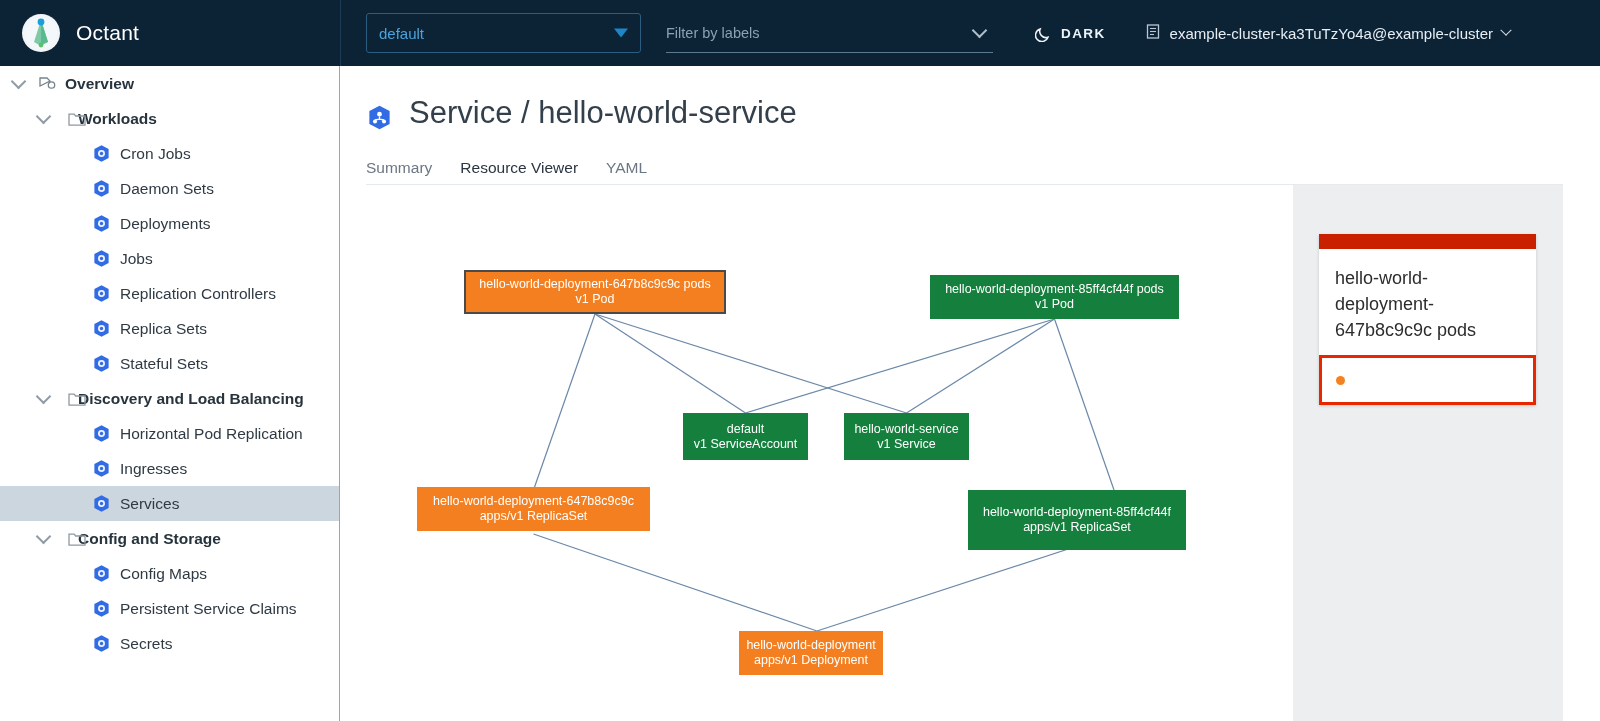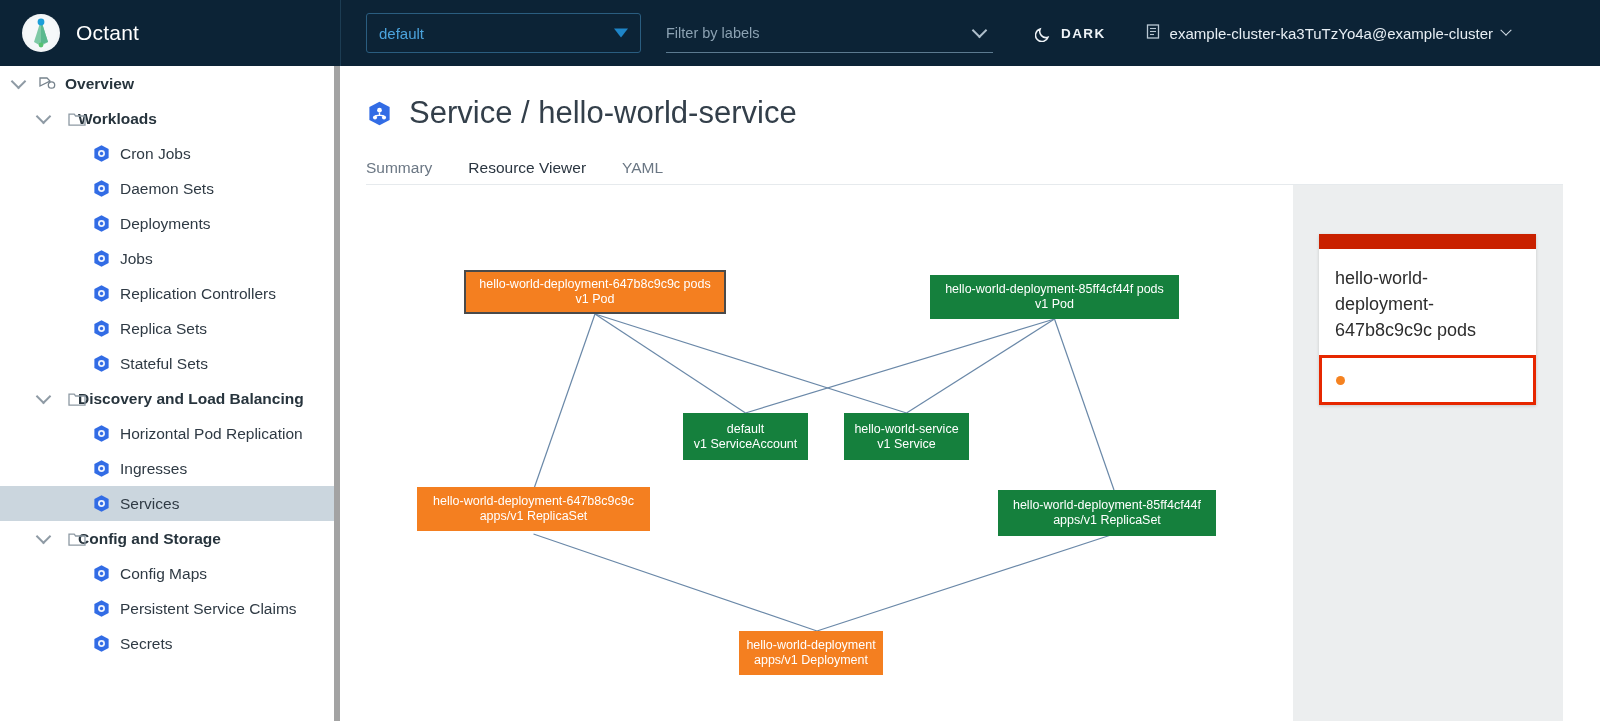--- a/index.html
+++ b/index.html
@@ -61,21 +61,21 @@
     color: #e7eef4; font-size: 15px;
   }
   .cluster .chev-sm {
     width: 8px; height: 8px; border-right: 1.6px solid #cfdae3;
     border-bottom: 1.6px solid #cfdae3; transform: rotate(45deg) translate(-2px,-2px);
   }
 
   
   .sidebar {
     position: absolute; left: 0; top: 66px; width: 340px; height: 655px;
-    background: #fff; border-right: 6px solid #a3a3a3;
+    background: #fff; border-right: 1px solid #a3a3a3;
     overflow: hidden;
   }
   .nav-row {
     display: flex; align-items: center; height: 35px; position: relative;
     font-size: 15.5px; color: #2f3a44; white-space: nowrap;
   }
   .nav-row.group { font-weight: bold; color: #27343d; }
   .nav-row.selected { background: #cbd6de; }
   .twisty {
     width: 11px; height: 11px; border-right: 2px solid #8f9ba5;
@@ -96,28 +96,28 @@
   .lvl2 .nav-label { margin-left: 120px; }
 
   .k8s-ico { width: 19px; height: 19px; display:block; }
 
   
   .main {
     position: absolute; left: 341px; top: 66px;
     width: 1259px; height: 655px; background: #fff;
   }
   .page-title {
-    display: flex; align-items: center; gap: 16px;
+    display: flex; align-items: flex-end; gap: 16px;
     margin: 29px 0 0 25px;
   }
   .page-title-ico { width: 27px; height: 27px; display:block; }
   .page-title-text { font-size: 31px; color: #333f4a; font-weight: normal; }
 
   .tabs {
-    display: flex; align-items: flex-end; gap: 8px;
+    display: flex; align-items: flex-end; gap: 0;
     margin: 22px 0 0 25px; border-bottom: 1px solid #e1e6e9;
     width: 1197px; height: 34px;
   }
   .tab {
     font-size: 15.5px; color: #6b7784; padding: 0 14px 9px 14px;
     position: relative; white-space: nowrap;
   }
   .tab:first-child { padding-left: 0; }
   .tab.active { color: #2a3540; }
   .tab.active::after {
@@ -428,21 +428,21 @@
           <span>v1 ServiceAccount</span>
         </div>
         <div class="node green" style="left: 478px; top: 228px; width: 125px; height: 47px;">
           <span>hello-world-service</span>
           <span>v1 Service</span>
         </div>
         <div class="node orange" style="left: 51px; top: 302px; width: 233px; height: 44px;">
           <span>hello-world-deployment-647b8c9c9c</span>
           <span>apps/v1 ReplicaSet</span>
         </div>
-        <div class="node green" style="left: 632px; top: 305px; width: 218px; height: 46px;">
+        <div class="node green" style="left: 602px; top: 305px; width: 218px; height: 60px;">
           <span>hello-world-deployment-85ff4cf44f</span>
           <span>apps/v1 ReplicaSet</span>
         </div>
         <div class="node orange" style="left: 373px; top: 446px; width: 144px; height: 44px;">
           <span>hello-world-deployment</span>
           <span>apps/v1 Deployment</span>
         </div>
       </div>
 
     <aside class="details">

